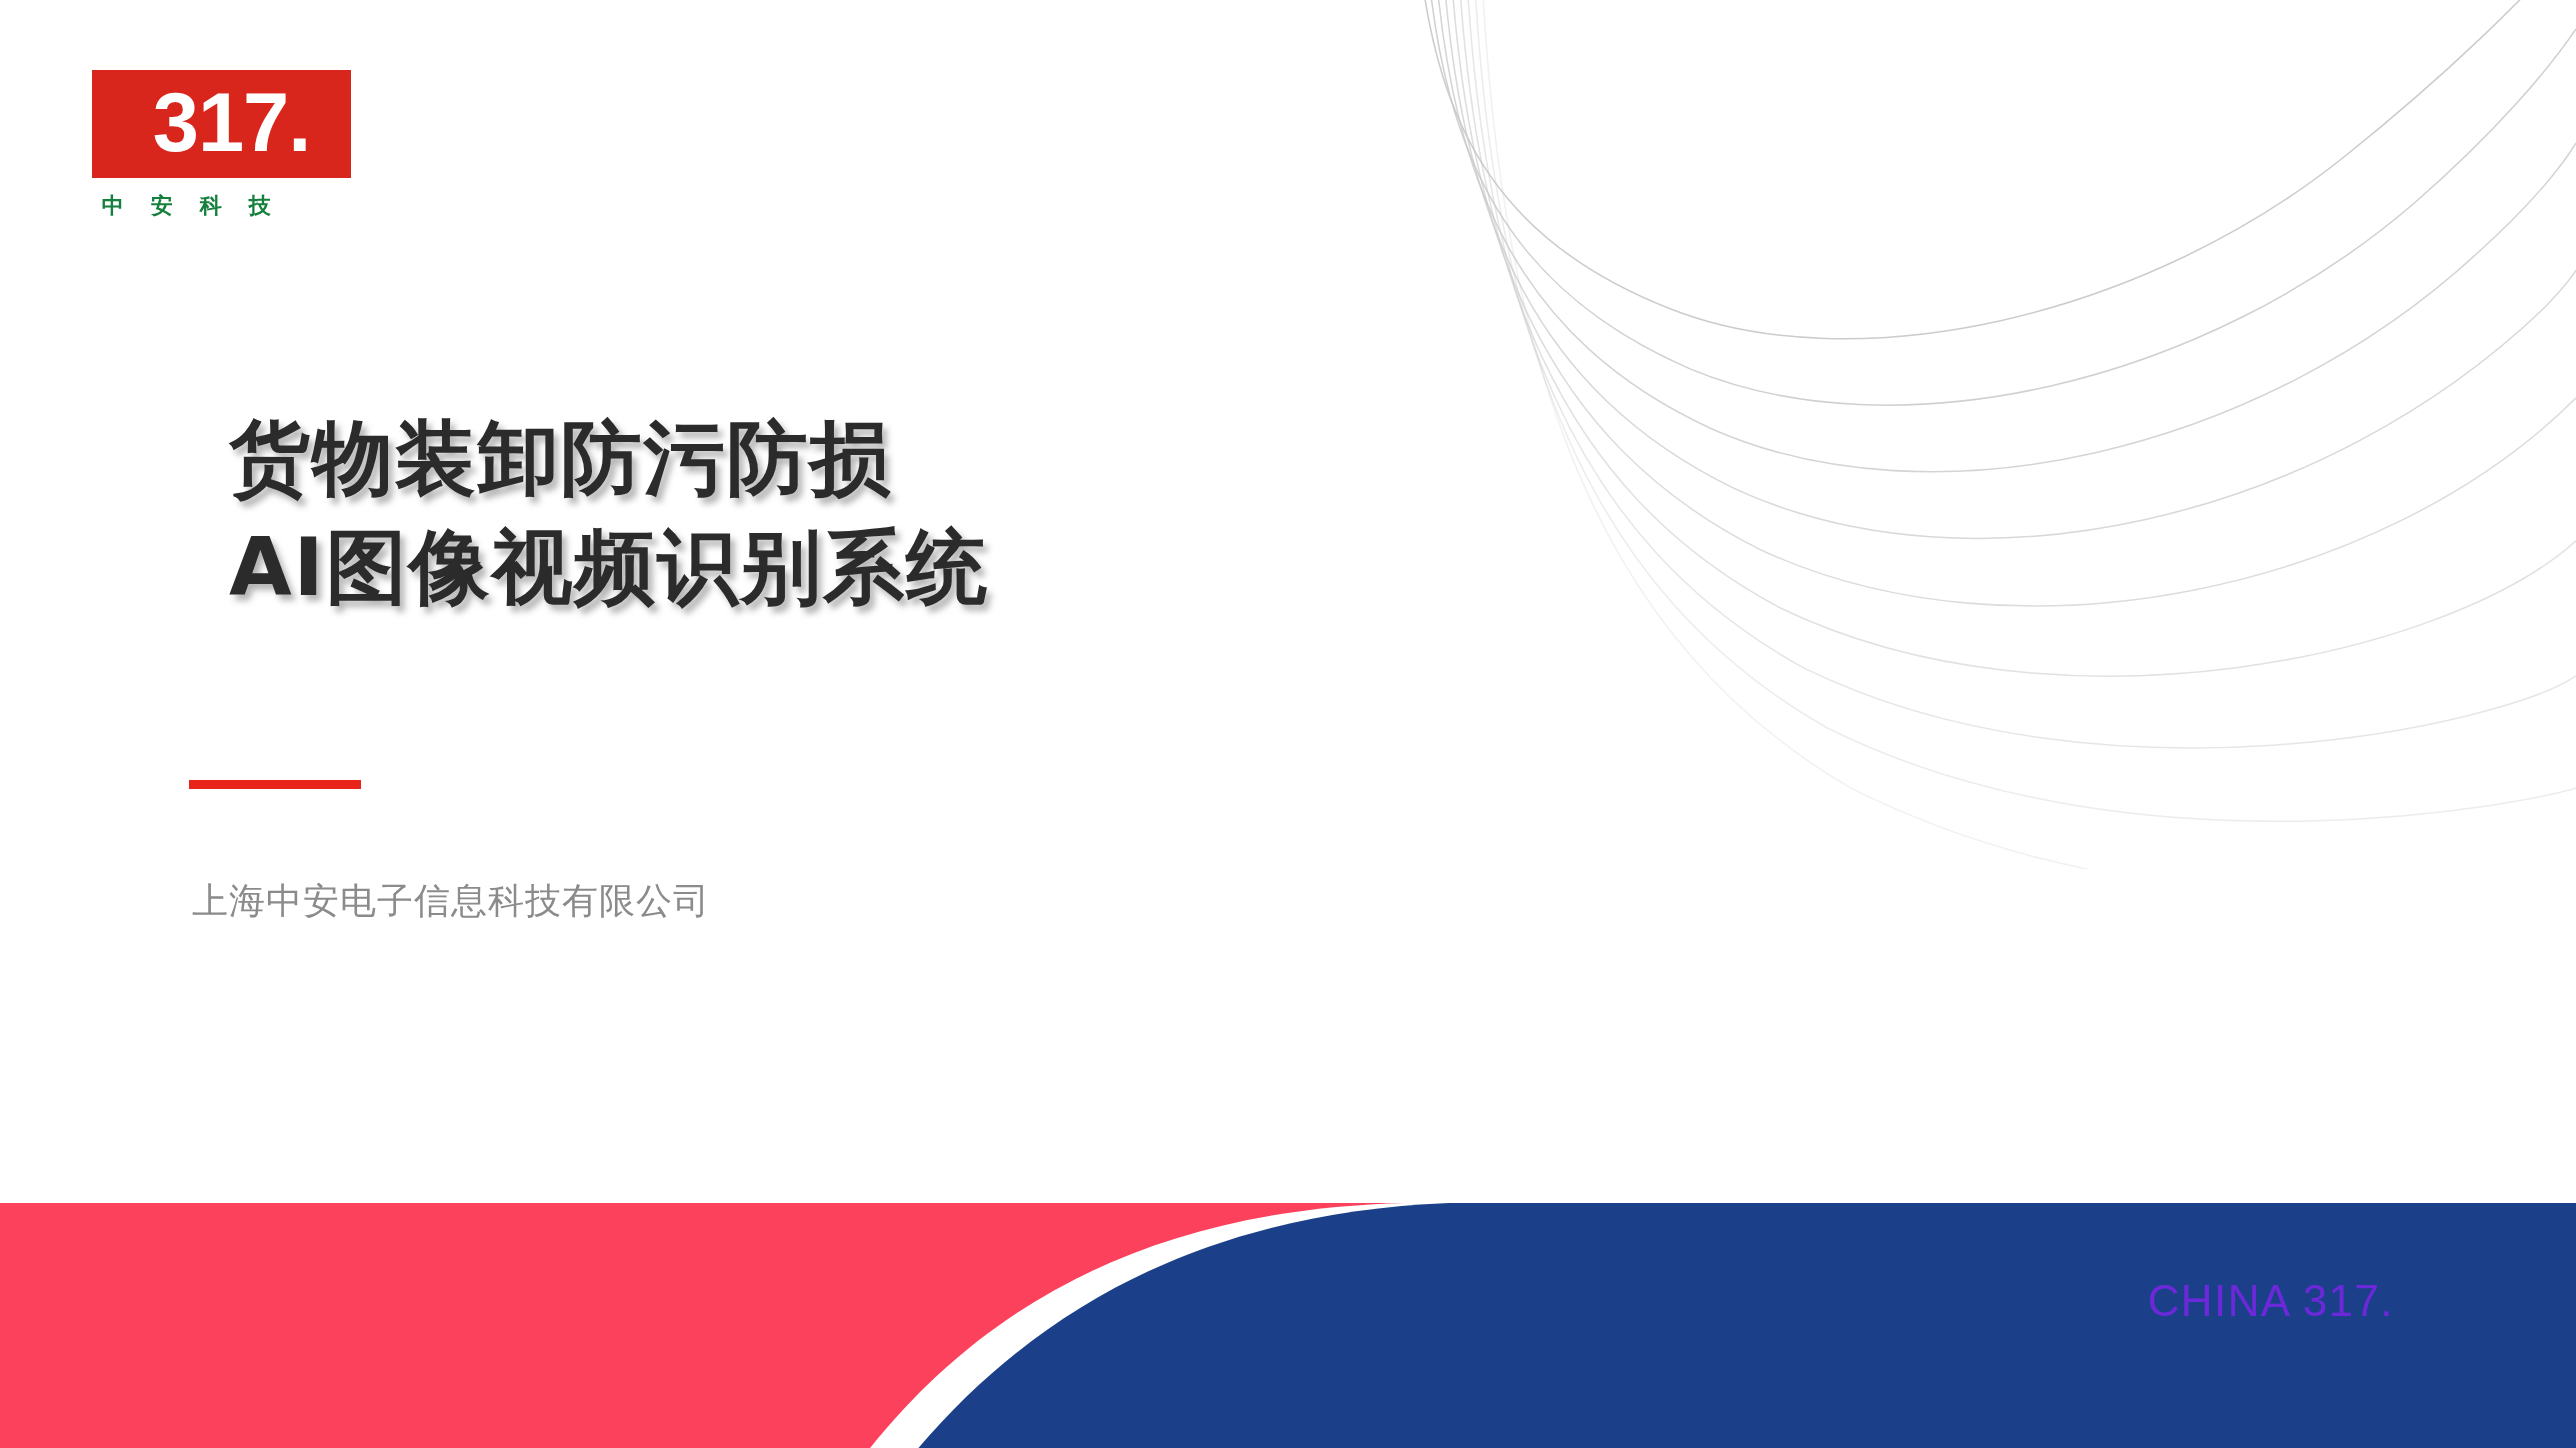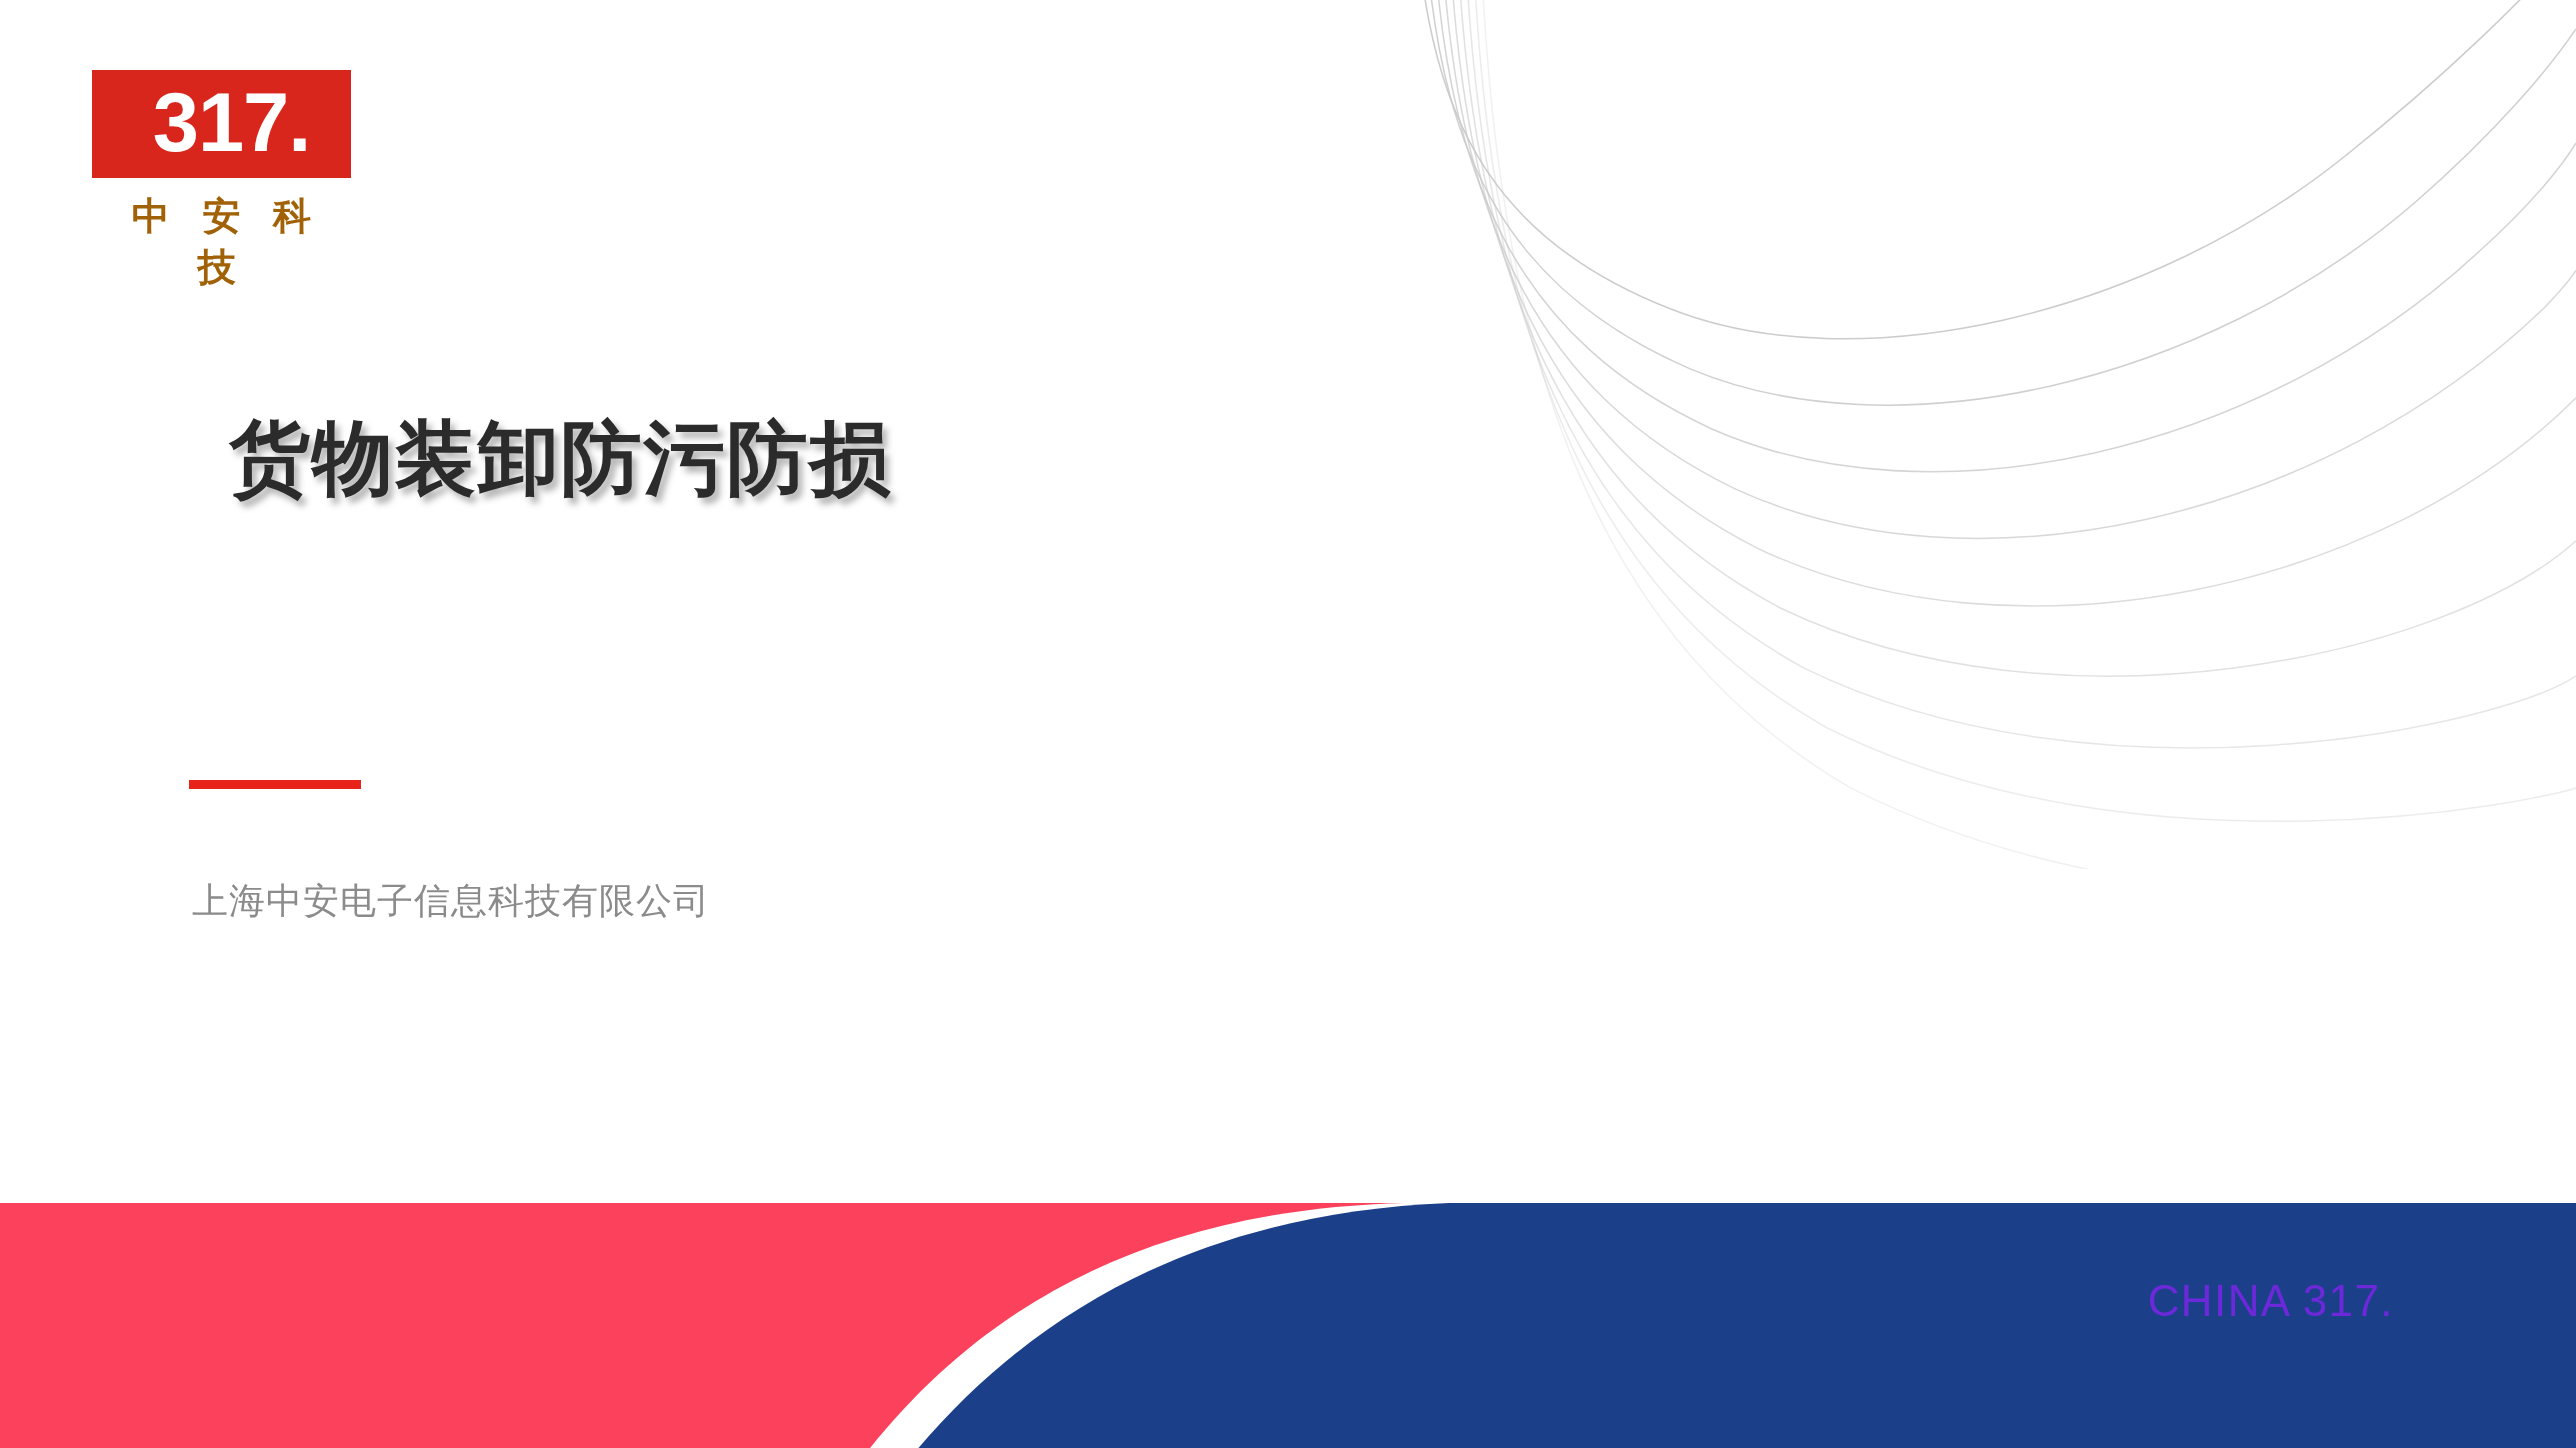--- a/index.html
+++ b/index.html
@@ -51,23 +51,22 @@
     font-size: 83px;
     font-weight: 700;
     line-height: 1;
     letter-spacing: -1px;
     font-family: "Liberation Sans", "DejaVu Sans", sans-serif;
     transform: translateY(-1.9px);
   }
   #logo-sub {
     margin-top: 12.6px;
     width: 259px;
-    text-align: center;
-    color: #a16207;
-    font-size: 38px;
+    color: #15803d;
+    font-size: 22px;
     font-weight: 700;
     letter-spacing: 9.7px;
     text-indent: 9.7px;
     font-family: "DejaVu Sans", "Liberation Sans", sans-serif;
   }
 
   
   #headline {
     position: absolute;
     left: 189px;
@@ -156,20 +155,21 @@
 
   <div id="logo-block">
     <div id="logo-mark">
       <span id="logo-mark-text">317.</span>
     </div>
     <div id="logo-sub">中 安 科 技</div>
   </div>
 
   <div id="headline">
     <div class="headline-line">货物装卸防污防损</div>
+    <div class="headline-line">AI图像视频识别系统</div>
   </div>
 
   <div id="rule"></div>
 
   <div id="subtitle">上海中安电子信息科技有限公司</div>
 
   <div id="banner">
     <svg id="banner-svg" viewBox="0 0 2667 255" preserveAspectRatio="none" aria-hidden="true">
 
       <rect x="0" y="0" width="2667" height="255" fill="#FB415C"></rect>

